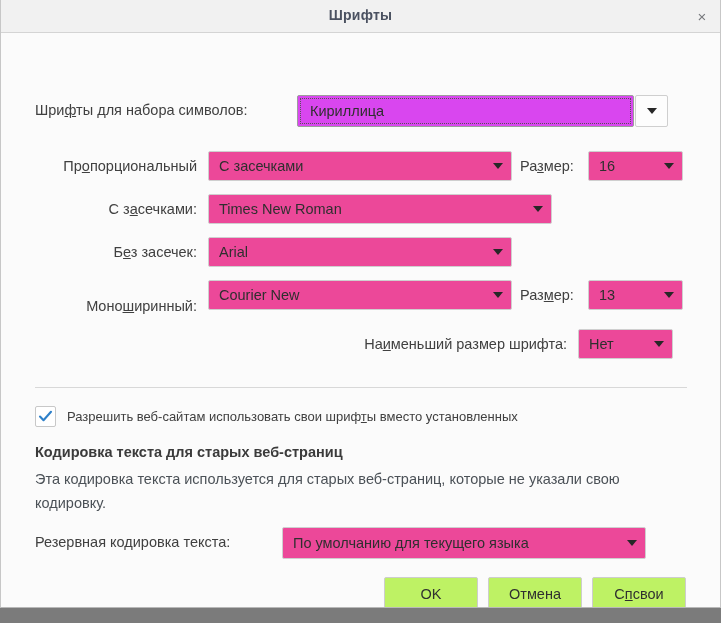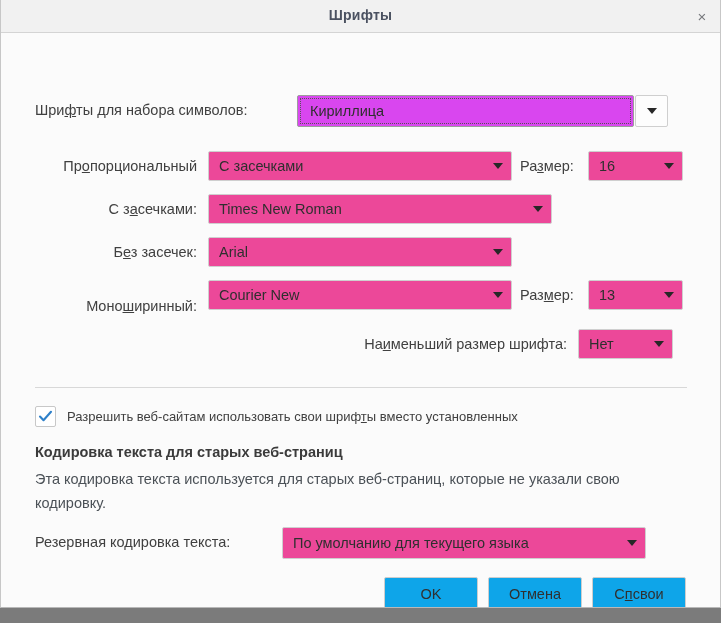--- a/index.html
+++ b/index.html
@@ -191,21 +191,21 @@
     font-size: 14.5px;
     color: #4b5157;
     line-height: 24px;
     width: 640px;
   }
 
   .btn {
     position: absolute;
     box-sizing: border-box;
     height: 34px;
-    background: #0ea5e9;
+    background: #bef264;
     border: 1px solid #cdcdcd;
     border-radius: 2px;
     font-size: 14.5px;
     color: #303030;
     display: flex;
     align-items: center;
     justify-content: center;
     cursor: default;
   }
   .btn u { text-decoration: underline; }

